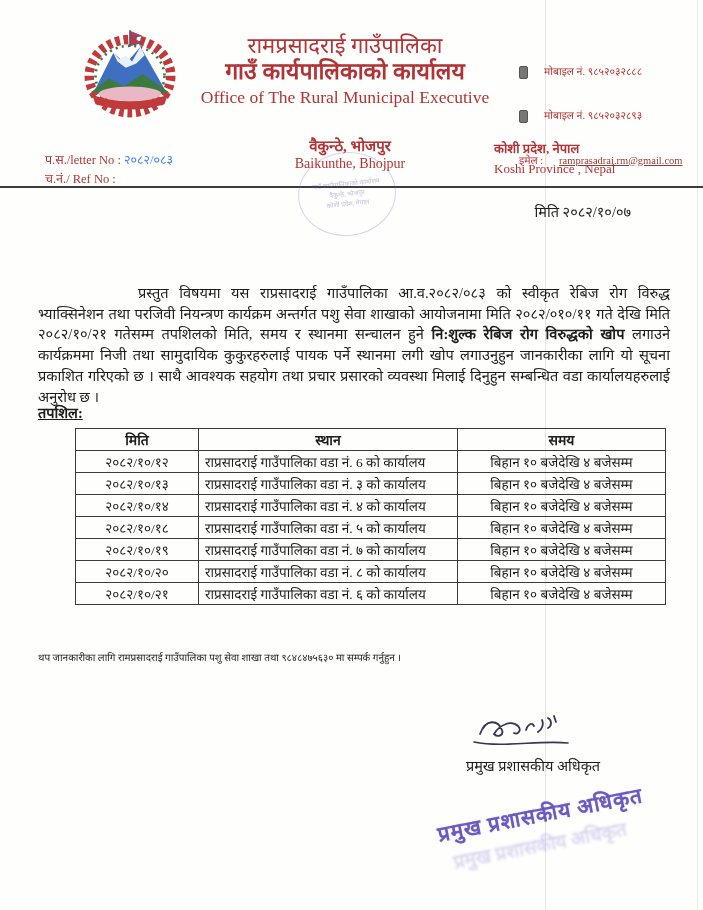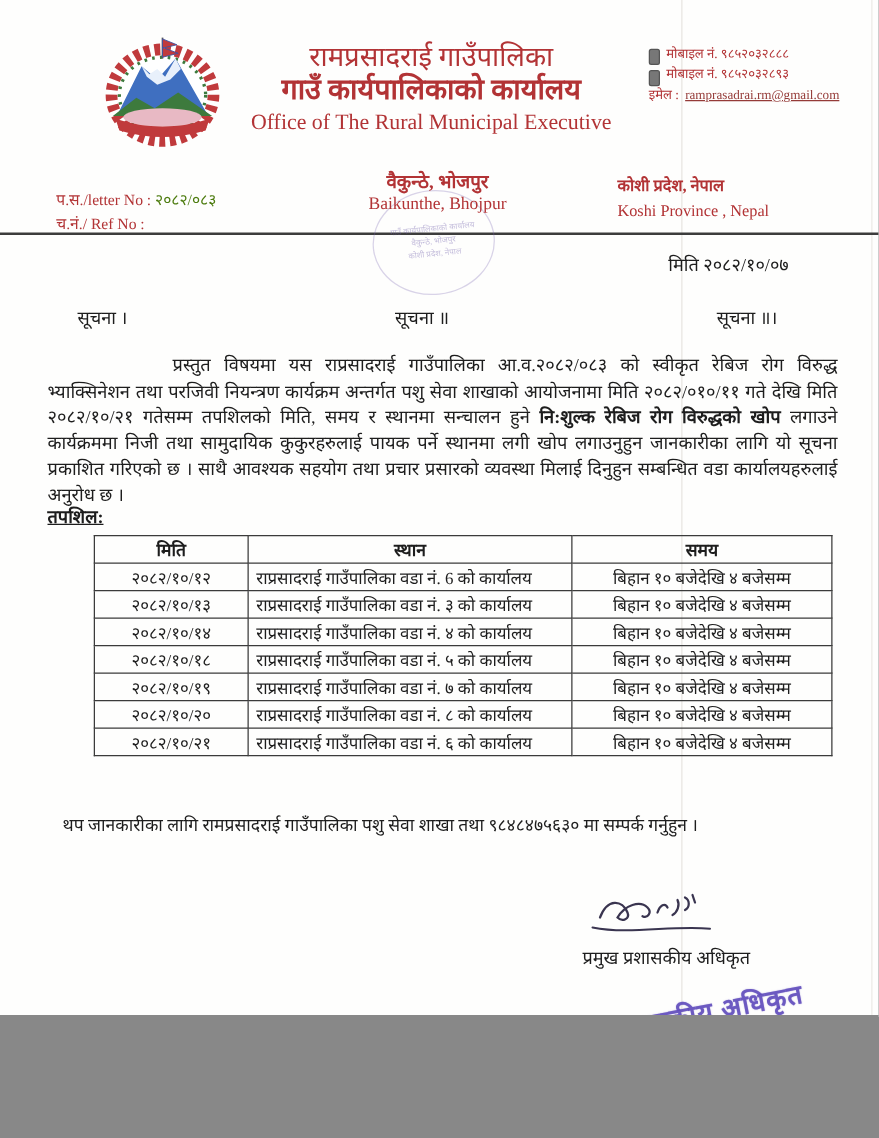--- a/index.html
+++ b/index.html
@@ -1,48 +1,48 @@
 <!DOCTYPE html>
 <html><head>
 <meta charset="utf-8">
 <style>
   html,body{margin:0;padding:0;background:#888;}
   .page{
     position:relative;
-    width:703px;height:812px;
+    width:703px;height:910px;
     margin:0 auto;
     background:#fefefd;
     font-family:"Liberation Serif","DejaVu Serif",serif;
     color:#1d1d1d;
     overflow:hidden;
   }
   .scanline{position:absolute;top:0;left:545px;width:1px;height:100%;background:#e7e5e1;}
   .scanline2{position:absolute;top:0;left:697px;width:1px;height:100%;background:#eceae6;}
 
   
   .logo{position:absolute;left:76px;top:28px;width:108px;height:92px;}
   .title-block{position:absolute;left:172px;top:33px;width:346px;text-align:center;color:#b23335;}
   .t-np1{font-size:22px;line-height:1.15;}
   .t-en1{font-size:15px;line-height:1.2;}
   .t-np2{font-size:23px;font-weight:bold;line-height:1.25;}
   .t-en2{font-size:17.5px;line-height:1.2;}
 
   .contact{position:absolute;right:6px;top:36px;width:178px;font-size:10.5px;color:#b23335;line-height:1.55;}
-  .contact .row{display:flex;align-items:flex-end;justify-content:flex-start;gap:5px;white-space:nowrap;}
+  .contact .row{display:flex;align-items:center;justify-content:flex-start;gap:16px;white-space:nowrap;margin-top:28px;}
   .phone-glyph{display:inline-block;width:7px;height:11px;border:1.3px solid #555;border-radius:2px;background:#777;flex:0 0 auto;}
   .contact a{color:#953b38;text-decoration:underline;}
   .contact .weblink{color:#4a55a2;}
 
   .place-block{position:absolute;left:255px;top:137px;width:190px;text-align:center;color:#b23335;z-index:3;}
   .place-np{font-size:15px;font-weight:bold;line-height:1.2;}
   .place-en{font-size:14px;line-height:1.25;}
 
   .ref-block{position:absolute;left:45px;top:151px;font-size:12.5px;line-height:1.55;}
   .ref-label{color:#b23335;}
-  .ref-value{color:#4d7c0f;}
+  .ref-value{color:#3b82f6;}
 
   .province-block{position:absolute;left:494px;top:139px;font-size:13px;color:#b23335;line-height:1.5;}
   .province-np{font-weight:bold;}
 
   .faint-stamp{
     position:absolute;left:298px;top:152px;width:96px;height:82px;
     border:1.5px solid rgba(118,98,176,.5);border-radius:50%;
     transform:rotate(-6deg);
     display:flex;flex-direction:column;align-items:center;justify-content:center;
     color:rgba(110,92,170,.75);font-size:6.5px;line-height:1.5;text-align:center;
@@ -64,21 +64,21 @@
   table.schedule{
     position:absolute;left:75px;top:428px;width:567px;
     border-collapse:collapse;table-layout:fixed;
   }
   .schedule th,.schedule td{border:1.2px solid #3b3b3b;font-size:13.5px;padding:0 6px;height:21px;font-weight:normal;}
   .schedule th{font-weight:bold;text-align:center;font-size:14px;}
   .col-date{width:110px;text-align:center;}
   .col-place{width:246px;text-align:left;padding-left:10px;}
   .col-time{width:195px;text-align:center;}
 
-  .footer-note{position:absolute;left:38px;top:650px;width:632px;font-size:14px;margin-left:12px;}
+  .footer-note{position:absolute;left:38px;top:650px;width:632px;font-size:10px;}
 
   .sig-block{position:absolute;left:408px;top:710px;width:250px;text-align:center;}
   .sig-scribble{display:block;margin:0 auto;}
   .sig-name{font-size:14.5px;margin-top:2px;}
   .sig-title{font-size:14.5px;margin-top:3px;}
   .stamp{
     position:absolute;left:400px;top:800px;width:280px;
     transform:rotate(-11deg);
     color:rgba(96,76,188,.85);
     font-size:21px;font-weight:bold;text-align:center;
@@ -158,25 +158,20 @@
 
   <div class="province-block">
     <div class="province-np">कोशी प्रदेश, नेपाल</div>
     <div>Koshi Province , Nepal</div>
   </div>
 
   <div class="rule"></div>
 
   <div class="date-line">मिति २०८२/१०/०७</div>
 
-  <div class="notice-row">
-    <span>सूचना ।</span>
-    <span>सूचना ॥</span>
-    <span>सूचना ॥।</span>
-  </div>
 
   <div class="body-para"><span>प्रस्तुत विषयमा यस राप्रसादराई गाउँपालिका आ.व.२०८२/०८३ को स्वीकृत रेबिज रोग विरुद्ध भ्याक्सिनेशन तथा परजिवी नियन्त्रण कार्यक्रम अन्तर्गत पशु सेवा शाखाको आयोजनामा मिति २०८२/०१०/११ गते देखि मिति २०८२/१०/२१ गतेसम्म तपशिलको मिति, समय र स्थानमा सन्चालन हुने </span><b>नि:शुल्क रेबिज रोग विरुद्धको खोप</b><span> लगाउने कार्यक्रममा निजी तथा सामुदायिक कुकुरहरुलाई पायक पर्ने स्थानमा लगी खोप लगाउनुहुन जानकारीका लागि यो सूचना प्रकाशित गरिएको छ । साथै आवश्यक सहयोग तथा प्रचार प्रसारको व्यवस्था मिलाई दिनुहुन सम्बन्धित वडा कार्यालयहरुलाई अनुरोध छ ।</span></div>
 
   <div class="tapashil">तपशिल:</div>
 
   <table class="schedule">
     <thead>
       <tr>
         <th class="col-date">मिति</th>
         <th class="col-place">स्थान</th>

